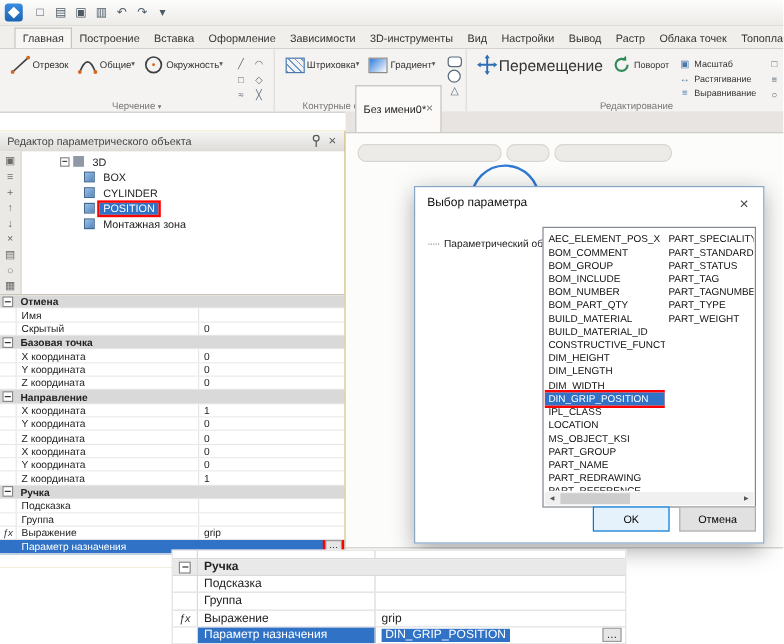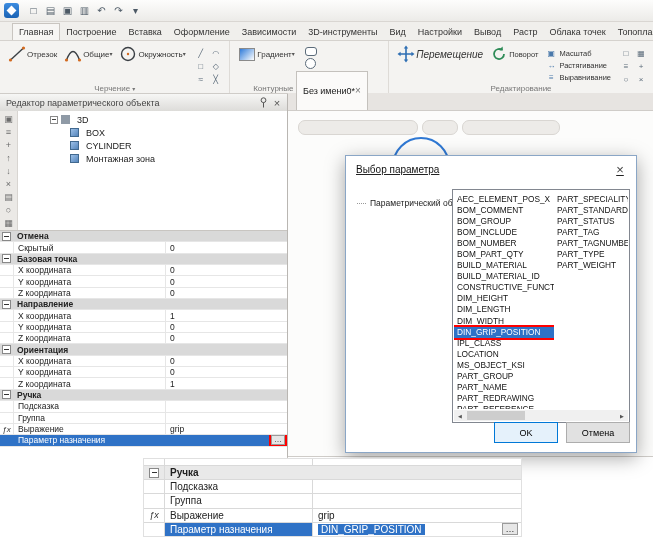--- a/index.html
+++ b/index.html
@@ -44,21 +44,21 @@
   .shapes{display:flex;flex-direction:column;gap:2px;margin:3px 0 0 6px;align-items:center;}
   .shp{width:12px;height:9px;border:1px solid #5b6b7a;box-sizing:border-box;background:#fff;}
   .shp.round{border-radius:3px;}
   .shp.circ{width:11px;height:11px;border-radius:50%;}
   .tri{font-size:9px;color:#5b6b7a;line-height:9px;}
   .sidetools{display:flex;flex-direction:column;gap:1px;margin:4px 2px 0 4px;}
   .sidetool{display:flex;align-items:center;gap:3px;font-size:7.5px;color:#333;height:11px;white-space:nowrap;}
   .sidetool .sg{font-size:8px;color:#4a79ab;width:10px;text-align:center;}
 
   
-  .epanel{position:absolute;left:0;top:94px;width:288px;height:364px;box-sizing:border-box;
+  .epanel{position:absolute;left:0;top:109px;width:288px;height:364px;box-sizing:border-box;
           background:#eab308;border-right:1px solid #b9b6b2;border-bottom:1px solid #cfccc8;}
   .ehead{height:17px;background:linear-gradient(#f6f6f5,#dddcd9);border-bottom:1px solid #c8c5c1;
          display:flex;align-items:center;padding:0 3px 0 6px;font-size:9px;color:#444;}
   .ehead-title{flex:1;white-space:nowrap;overflow:hidden;}
   .ehead-btn{width:14px;height:13px;display:flex;align-items:center;justify-content:center;color:#555;font-size:11px;}
   .etree-wrap{position:absolute;left:0;top:17px;width:100%;height:120px;display:flex;background:#fff;
               border-bottom:1px solid #c8c5c1;box-sizing:border-box;}
   .etools{width:17px;background:#ebe9e6;border-right:1px solid #d8d5d1;display:flex;flex-direction:column;
           align-items:center;padding-top:2px;gap:1px;flex:0 0 auto;}
   .etool{width:14px;height:12px;display:flex;align-items:center;justify-content:center;font-size:9px;color:#6b6b6b;}
@@ -102,21 +102,21 @@
            background:#fcfcfb;border-bottom:1px solid #cfccc8;}
   .doctabs{height:17px;background:#e7e4e1;border-bottom:1px solid #cfccc8;display:flex;align-items:flex-end;}
   .doctab{margin-left:8px;background:#fbfaf9;border:1px solid #c4c1bd;border-bottom:none;padding:14px 6px;
           font-size:9px;display:inline-flex;align-items:center;gap:0;}
   .doctab-x{color:#777;font-size:10px;line-height:8px;}
   .chip{position:absolute;top:27px;height:13px;background:#edebe8;border:1px solid #d9d6d2;border-radius:7px;}
   .bluecircle{position:absolute;left:104px;top:44px;width:54px;height:54px;border:2px solid #3079d4;border-radius:50%;}
 
   
   .dialog{position:absolute;left:345px;top:155px;width:292px;height:298px;background:#fff;
-          border:1px solid #8aa6c6;box-shadow:0 5px 18px rgba(0,0,0,.35);box-sizing:border-box;text-decoration:underline;}
+          border:1px solid #8aa6c6;box-shadow:0 5px 18px rgba(0,0,0,.35);box-sizing:border-box;}
   .dlg-title{height:27px;display:flex;align-items:center;padding-left:10px;font-size:10px;color:#111;}
   .dlg-x{margin-left:auto;width:32px;height:100%;display:flex;align-items:center;justify-content:center;
          font-size:13px;color:#444;}
   .dlg-tree{position:absolute;left:11px;top:42px;display:flex;align-items:center;gap:4px;font-size:8.5px;color:#222;}
   .treedash{width:9px;border-top:1px dotted #999;}
   .dlg-list{position:absolute;left:106px;top:33px;width:178px;height:234px;border:1px solid #828790;
             background:#fff;box-sizing:border-box;overflow:hidden;}
   .pcol{position:absolute;top:4px;bottom:13px;overflow:hidden;}
   .pcol1{left:1px;width:100px;}
   .pcol2{left:101px;width:74px;}
@@ -255,20 +255,27 @@
           <span class="sicon">╳</span>
         </div>
       <div class="rgname">
         <span>Черчение</span><span class="caret">▾</span>
       </div>
     </div>
 
     <div class="rgroup" style="width:160px;">
       <div class="rtool">
         <span class="ric">
+            <span class="hatchic"></span>
+          </span>
+        <span class="rlabel">Штриховка</span>
+        <span class="caret">▾</span>
+      </div>
+      <div class="rtool">
+        <span class="ric">
             <span class="gradic"></span>
           </span>
         <span class="rlabel">Градиент</span>
         <span class="caret">▾</span>
       </div>
       <div class="shapes">
         <span class="shp round"></span>
         <span class="shp circ"></span>
         <span class="tri">△</span>
       </div>
@@ -278,21 +285,21 @@
     </div>
 
     <div class="rgroup" style="flex:1;border-right:none;">
       <div class="rtool">
         <span class="ric">
           <svg width="18" height="18" viewBox="0 0 18 18">
               <path d="M9 3 V15 M3 9 H15" stroke="#2f6fb3" stroke-width="1.6"></path>
               <path d="M9 0.5 L6.8 3.6 H11.2 Z M9 17.5 L6.8 14.4 H11.2 Z M0.5 9 L3.6 6.8 V11.2 Z M17.5 9 L14.4 6.8 V11.2 Z" fill="#2f6fb3"></path>
             </svg>
         </span>
-        <span class="rlabel" style="font-size:10px;font-style:italic;">Перемещение</span>
+        <span class="rlabel" style="font-size:13px;">Перемещение</span>
       </div>
       <div class="rtool">
         <span class="ric">
           <svg width="18" height="18" viewBox="0 0 18 18">
               <path d="M14 9 a5 5 0 1 1 -2.2 -4.1" fill="none" stroke="#2e8b57" stroke-width="1.8"></path>
               <path d="M12.6 1.4 L13 5.6 L8.9 4.9 Z" fill="#2e8b57"></path>
             </svg>
         </span>
         <span class="rlabel" style="font-size:7.5px;">Поворот</span>
       </div>
@@ -379,20 +386,25 @@
             <span class="tico cube"></span>
             <span class="tlabel">BOX</span>
           </div>
 
           <div class="titem indent">
 
             <span class="tico cube"></span>
             <span class="tlabel">CYLINDER</span>
           </div>
 
+          <div class="titem indent">
+
+            <span class="tico cube"></span>
+            <span class="tlabel selected annotated">POSITION</span>
+          </div>
 
           <div class="titem indent">
 
             <span class="tico cube"></span>
             <span class="tlabel">Монтажная зона</span>
           </div>
         </div>
     </div>
 
     <div class="egrid">
@@ -400,20 +412,27 @@
         <div class="prow section">
           <span class="pgut section">
             <i class="exp2"></i>
           </span>
           <span class="plabel">Отмена</span>
           <span class="pval">
             <span></span>
           </span>
         </div>
 
+        <div class="prow">
+          <span class="pgut"></span>
+          <span class="plabel">Имя</span>
+          <span class="pval">
+            <span></span>
+          </span>
+        </div>
 
         <div class="prow">
           <span class="pgut"></span>
           <span class="plabel">Скрытый</span>
           <span class="pval">
             <span>0</span>
           </span>
         </div>
 
         <div class="prow section">
@@ -477,29 +496,20 @@
         </div>
 
         <div class="prow">
           <span class="pgut"></span>
           <span class="plabel">Z координата</span>
           <span class="pval">
             <span>0</span>
           </span>
         </div>
 
-        <div class="prow section">
-          <span class="pgut section">
-            <i class="exp2"></i>
-          </span>
-          <span class="plabel">Ориентация</span>
-          <span class="pval">
-            <span></span>
-          </span>
-        </div>
 
         <div class="prow">
           <span class="pgut"></span>
           <span class="plabel">X координата</span>
           <span class="pval">
             <span>0</span>
           </span>
         </div>
 
         <div class="prow">

